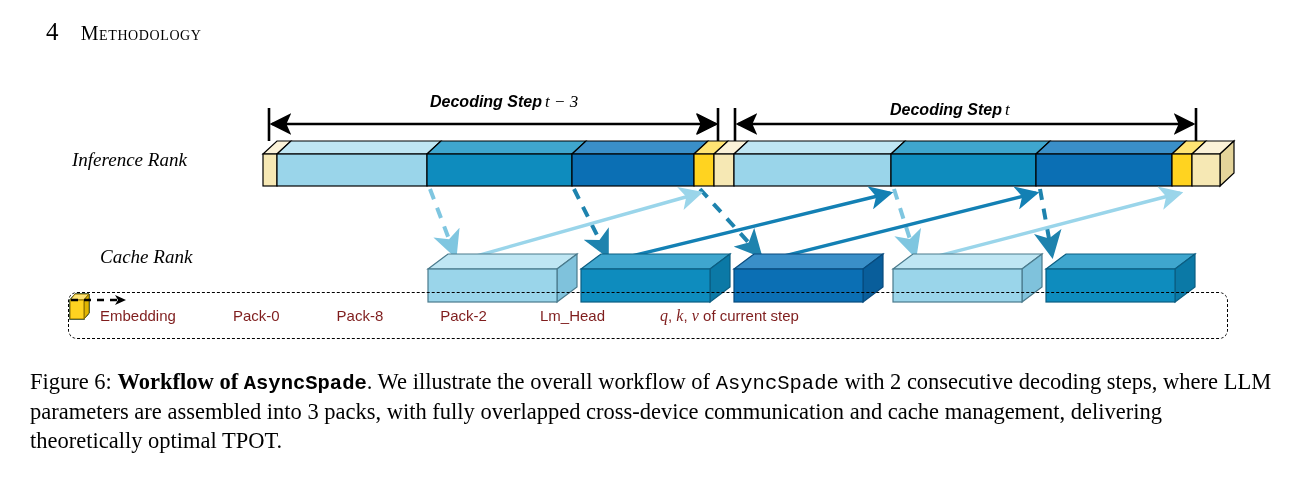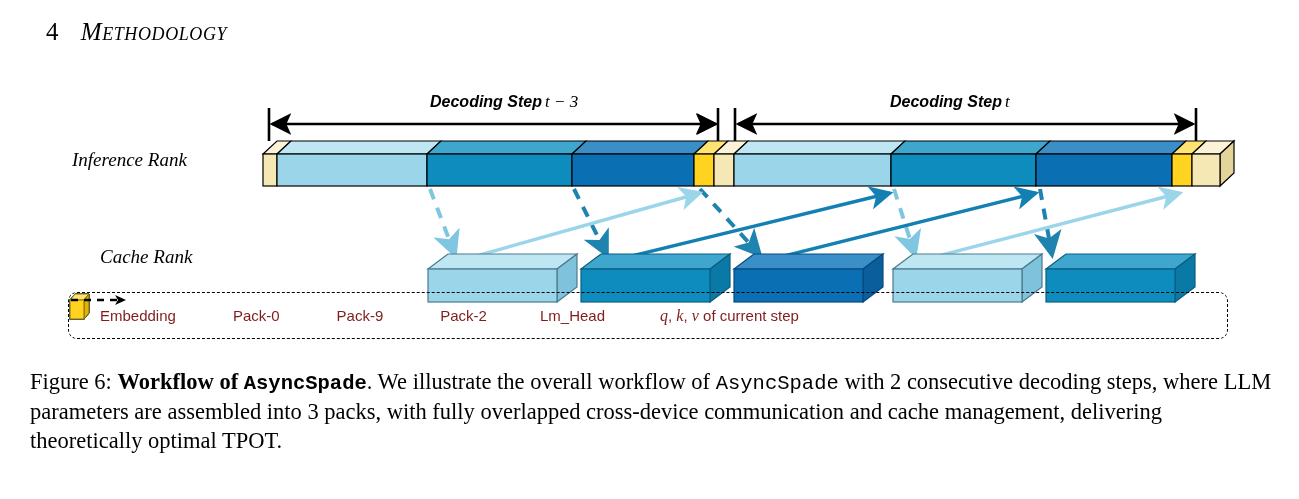--- a/index.html
+++ b/index.html
@@ -3,37 +3,37 @@
 <meta charset="utf-8">
 <style>
   html,body{margin:0;padding:0;background:#fff;}
   body{width:1299px;height:499px;position:relative;overflow:hidden;
        font-family:"Liberation Serif",serif;color:#000;}
 
   
   #section-heading{position:absolute;left:46px;top:18px;font-size:25px;
       font-family:"Liberation Serif",serif;letter-spacing:.2px;white-space:nowrap;}
   #section-heading .num{margin-right:22px;}
-  #section-heading .ttl{font-variant:small-caps;font-size:25px;letter-spacing:.6px;font-style:italic;}
+  #section-heading .ttl{font-variant:small-caps;font-size:20px;letter-spacing:.6px;}
 
   
   #figure{position:absolute;left:0;top:86px;width:1299px;height:275px;}
   #figure svg{position:absolute;left:0;top:0;}
 
   
   .row-label{position:absolute;font-style:italic;font-size:19px;
       font-family:"Liberation Serif",serif;white-space:nowrap;}
   #label-inference{left:72px;top:63px;}
   #label-cache{left:100px;top:160px;}
 
   
   .dim-caption{position:absolute;font-style:italic;font-weight:bold;font-size:16px;
       font-family:"Liberation Sans",sans-serif;white-space:nowrap;}
   #dim-caption-0{left:430px;top:6px;}
-  #dim-caption-1{left:890px;top:6px;}
+  #dim-caption-1{left:890px;top:14px;}
   .dim-caption .mv{font-family:"Liberation Serif",serif;font-style:italic;
       font-weight:normal;font-size:17px;padding-left:3px;}
 
   
   #legend{position:absolute;left:68px;top:206px;width:1160px;height:47px;
       border:1.6px dashed #000;border-radius:9px;box-sizing:border-box;
       display:flex;align-items:center;}
   .legend-item{display:flex;align-items:center;white-space:nowrap;
       font-family:"Liberation Sans",sans-serif;font-size:15px;color:#7f1d1d;}
   .legend-item .lbl{padding-left:9px;}
@@ -187,21 +187,21 @@
       </svg>
       <span class="lbl">Pack-0</span>
     </div>
 
     <div class="legend-item" style="margin-left:48px;">
       <svg class="cube" viewBox="0 0 21 27">
         <polygon points="1,7 6,1 20,1 15,7" fill="#3FA6CE" stroke="#0B5E82" stroke-width="1"></polygon>
         <polygon points="15,7 20,1 20,20 15,26" fill="#0B79A6" stroke="#0B5E82" stroke-width="1"></polygon>
         <rect x="1" y="7" width="14" height="19" fill="#0E8CBE" stroke="#0B5E82" stroke-width="1"></rect>
       </svg>
-      <span class="lbl">Pack-9</span>
+      <span class="lbl">Pack-8</span>
     </div>
 
     <div class="legend-item" style="margin-left:48px;">
       <svg class="cube" viewBox="0 0 21 27">
         <polygon points="1,7 6,1 20,1 15,7" fill="#3A8FC8" stroke="#084B7E" stroke-width="1"></polygon>
         <polygon points="15,7 20,1 20,20 15,26" fill="#095E9B" stroke="#084B7E" stroke-width="1"></polygon>
         <rect x="1" y="7" width="14" height="19" fill="#0B6FB4" stroke="#084B7E" stroke-width="1"></rect>
       </svg>
       <span class="lbl">Pack-2</span>
     </div>

